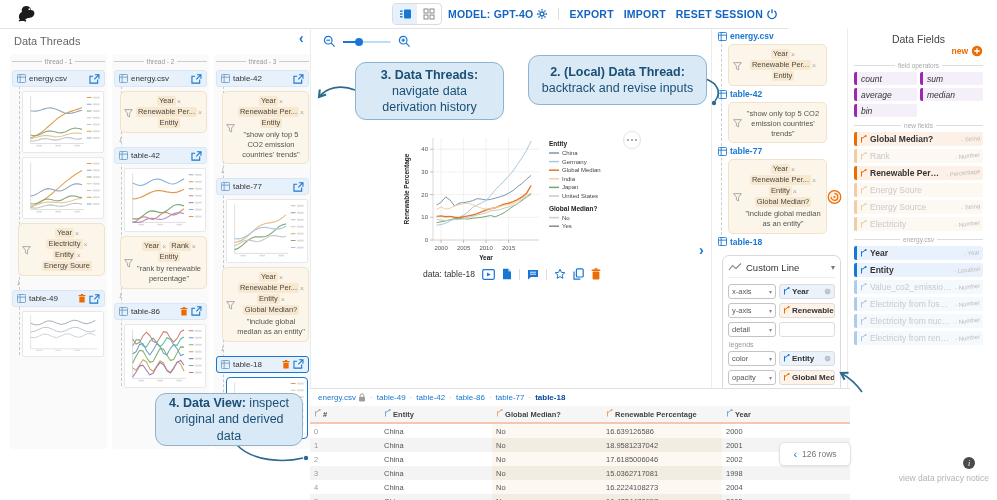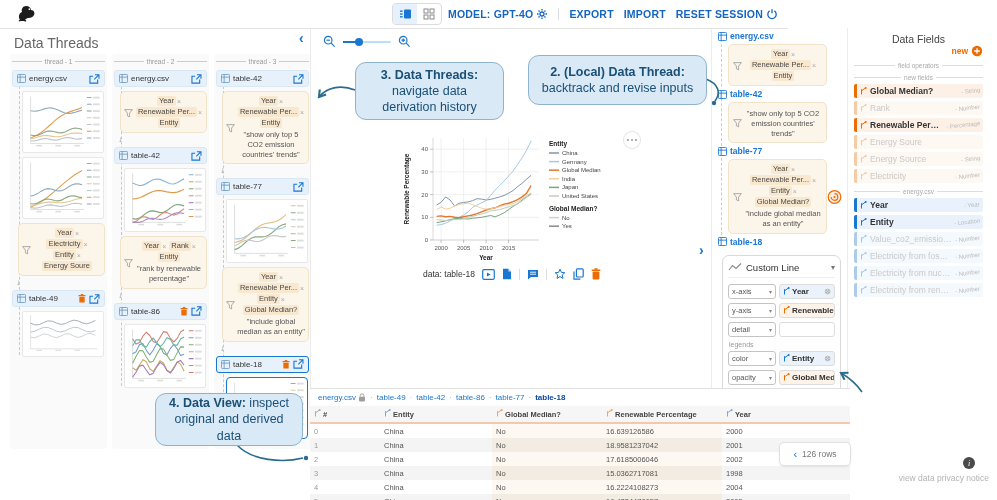--- a/index.html
+++ b/index.html
@@ -8,21 +8,21 @@
   #topbar{position:absolute;left:0;top:0;width:788px;height:28px;background:#fff;border-bottom:1px solid #e3e3e3;z-index:5;}
   #logo{position:absolute;left:16px;top:4px;}
   .vtoggle{position:absolute;left:392px;top:3px;display:flex;border:1px solid #dcdcdc;border-radius:4px;overflow:hidden;background:#fff;}
   .vbtn{width:24px;height:20px;display:flex;align-items:center;justify-content:center;}
   .vbtn.on{background:#e7f1fd;}
   .menu-right{position:absolute;right:10px;top:0;height:28px;display:flex;align-items:center;gap:10px;color:#1565c0;font-size:10.5px;font-weight:bold;letter-spacing:.2px;}
   .menu-right .item{display:flex;align-items:center;gap:3px;cursor:pointer;white-space:nowrap;}
   .mr-sep{width:1px;height:12px;background:#d8dee4;}
   
   #left{position:absolute;left:8px;top:28px;width:302px;height:472px;background:#fff;}
-  #left .title{position:absolute;left:6px;top:7px;font-size:14px;color:#666;}
+  #left .title{position:absolute;left:6px;top:7px;font-size:11px;color:#666;}
   #threads{position:absolute;left:2px;top:26px;display:flex;gap:5px;}
   .thread-col{width:97px;background:#fafafa;border-radius:3px;padding:2px 2px 10px;box-sizing:border-box;}
   .thread-head{display:flex;align-items:center;gap:3px;color:#999;font-size:6.5px;margin:2px 0 5px;}
   .thread-head::before,.thread-head::after{content:"";flex:1;border-top:1px solid #ccc;}
   .thread-items{position:relative;display:flex;flex-direction:column;gap:4px;}
   .thread-items::before{content:"";position:absolute;left:7px;top:6px;bottom:2px;border-left:1px dashed #c9c9c9;}
   .tcard-head{position:relative;display:flex;align-items:center;gap:3px;background:#e7f1fb;border:1px solid #d9e7f5;border-radius:3px;padding:1px 4px;height:13px;}
   .tcard.sel .tcard-head{border:1.5px solid #1976d2;}
   .tname{font-size:8px;color:#333;white-space:nowrap;overflow:hidden;text-overflow:ellipsis;}
   .sp{flex:1;}
@@ -1044,20 +1044,27 @@
       <span class="f-new">
         <span>new</span>
         <svg width="12" height="12" viewBox="0 0 12 12">
             <circle cx="6" cy="6" r="5.2" fill="#ed6c02"></circle>
             <path d="M6 3.2v5.6M3.2 6h5.6" stroke="#fff" stroke-width="1.3"></path>
           </svg>
       </span>
     </div>
     <div id="fields-body">
         <div class="f-div">field operators</div>
+        <div class="ops">
+          <div class="op">count</div>
+          <div class="op">sum</div>
+          <div class="op">average</div>
+          <div class="op">median</div>
+          <div class="op">bin</div>
+        </div>
         <div class="f-div">new fields</div>
         <div class="fchip derived">
           <span class="bar"></span>
           <span class="ic">
             <svg width="7" height="8" viewBox="0 0 7 8">
               <g fill="none" stroke="#ed6c02" stroke-width="1">
                 <path d="M1.5 7.5V2.2"></path>
                 <path d="M1.5 3.8 5.5 1"></path>
               </g>
               <circle cx="5.7" cy="1" r="1" fill="#ed6c02"></circle>

